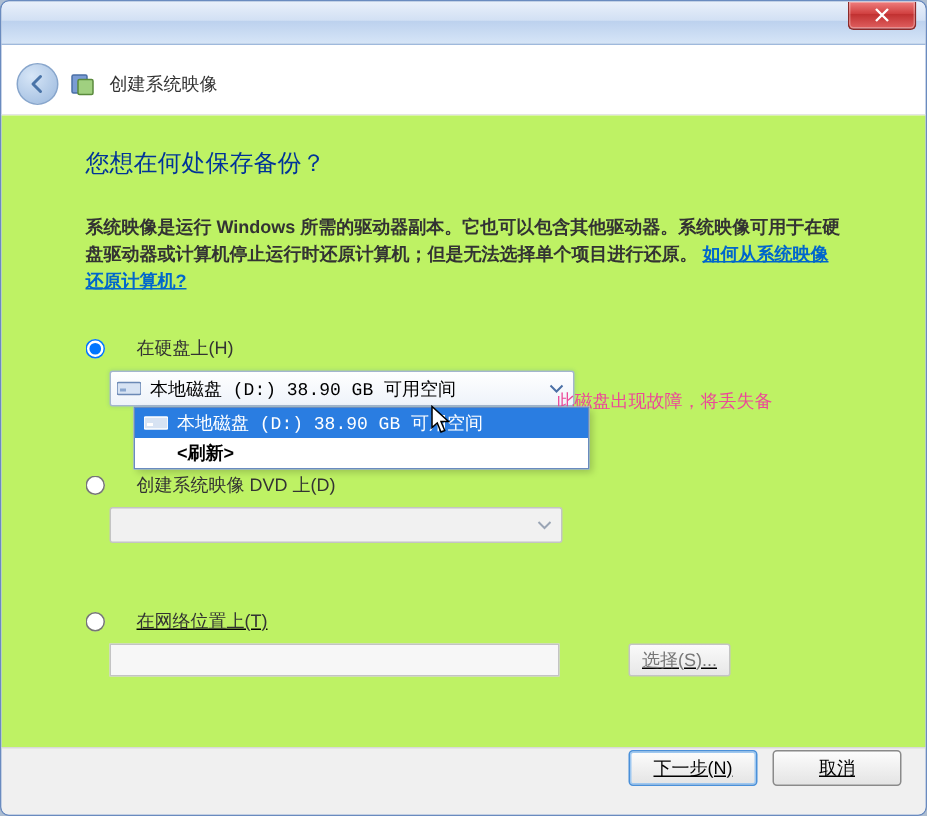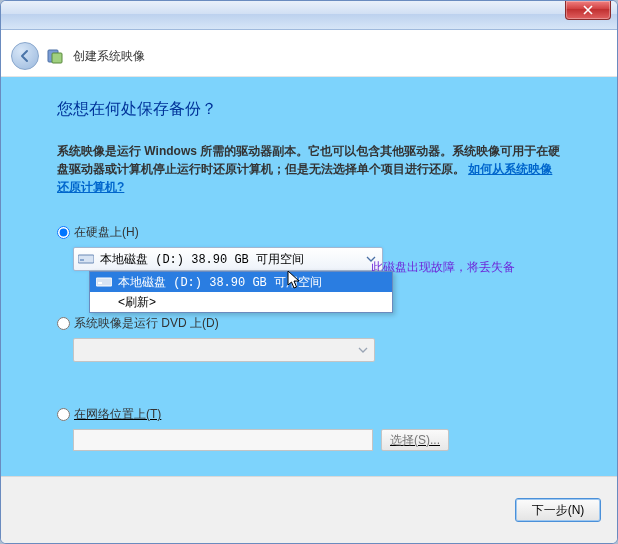--- a/index.html
+++ b/index.html
@@ -75,21 +75,21 @@
     display: flex;
     align-items: center;
     justify-content: center;
   }
   .app-icon svg { width: 18px; height: 18px; }
   .app-title { font-size: 12px; color: #333; }
 
   .content {
     flex: 1;
     padding: 18px 56px 0 56px;
-    background: #7dd3fc;
+    background: #bef264;
     overflow: visible;
     position: relative;
   }
   .heading {
     color: #003399;
     font-size: 16px;
     margin: 4px 0 22px 0;
   }
   .desc {
     font-size: 12px;
@@ -101,21 +101,21 @@
   .link {
     color: #0066cc;
     text-decoration: underline;
     cursor: pointer;
   }
 
   .opt-group { margin-top: 28px; position: relative; }
   .opt {
     display: flex;
     align-items: center;
-    gap: 0;
+    gap: 17px;
     font-size: 12px;
     color: #333;
     margin-bottom: 6px;
   }
   .opt input[type=radio] { margin: 0 4px 0 0; }
 
   .combo, .text-input {
     width: 300px;
     height: 22px;
     border: 1px solid #a4b6cf;
@@ -164,20 +164,21 @@
   }
   .browse-btn {
     height: 22px;
     padding: 0 8px;
     border: 1px solid #c4c4c4;
     background: linear-gradient(to bottom,#fafafa,#e7e7e7);
     border-radius: 2px;
     color: #777;
     font-size: 12px;
     cursor: pointer;
+    margin-left: 38px;
   }
 
   .hdd-icon {
     width: 16px; height: 12px;
     display: inline-flex;
     margin-right: 6px;
   }
   .hdd-icon svg { width: 16px; height: 12px; }
 
   
@@ -200,55 +201,57 @@
     font-size: 12px;
     cursor: pointer;
   }
   .dd-item.selected {
     background: #2a7de1;
     color: #fff;
   }
   .dd-item.refresh {
     font-family: "Microsoft YaHei", sans-serif;
     padding-left: 28px;
+    font-weight: bold;
   }
 
   .combo .value {
     font-family: Consolas, "Courier New", monospace;
     display: flex;
     align-items: center;
   }
 
   .warn-text {
     position: absolute;
     left: 370px;
     top: 258px;
     font-size: 12px;
-    color: #6d28d9;
+    color: #ec4899;
     white-space: nowrap;
   }
 
   .cursor {
     position: absolute;
     left: 286px;
     top: 269px;
     z-index: 30;
     pointer-events: none;
   }
   .cursor svg { width: 16px; height: 22px; }
 
   .footer {
     height: 42px;
     background: #f0f0f0;
     border-top: 1px solid #d9d9d9;
     display: flex;
-    align-items: center;
+    align-items: flex-start;
     justify-content: flex-end;
-    padding: 12px 16px;
+    padding: 1px 16px;
     gap: 10px;
+    text-decoration: underline;
   }
   .footer button {
     width: 86px;
     height: 24px;
     border: 1px solid #8a8a8a;
     background: linear-gradient(to bottom,#fcfcfc,#e4e4e4);
     border-radius: 3px;
     font-size: 12px;
     cursor: pointer;
   }
@@ -328,21 +331,21 @@
           <div class="dd-item refresh">
             <span>&lt;刷新&gt;</span>
           </div>
         </div>
       </div>
     </div>
 
     <div class="opt-group opt2">
       <label class="opt">
         <input type="radio" name="dest" style="">
-        <span>系统映像是运行 DVD 上(D)</span>
+        <span>创建系统映像 DVD 上(D)</span>
       </label>
       <div class="combo2">
         <span class="dd-arrow">
           <svg viewBox="0 0 10 10" width="10" height="10">
               <path d="M1 3 L5 7 L9 3" fill="none" stroke="#9aa5b5" stroke-width="1.3"></path>
             </svg>
         </span>
       </div>
     </div>
 
@@ -361,14 +364,15 @@
   <span class="warn-text">此磁盘出现故障，将丢失备</span>
 
   <div class="cursor">
     <svg viewBox="0 0 16 22">
       <path d="M1 1 L1 15 L4.5 12 L7 18 L9.5 17 L7 11 L12 11 Z" fill="#fff" stroke="#000" stroke-width="1"></path>
     </svg>
   </div>
 
   <div class="footer">
     <button class="primary">下一步(N)</button>
+    <button>取消</button>
   </div>
 </div>
 
 </body></html>

